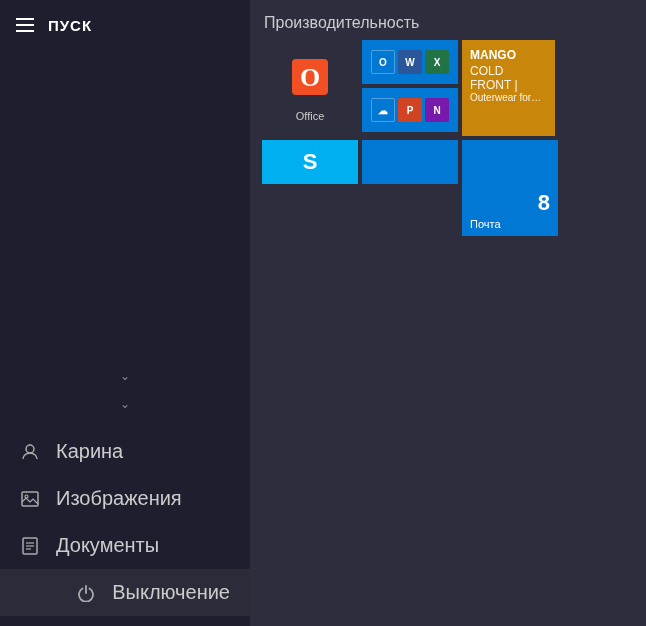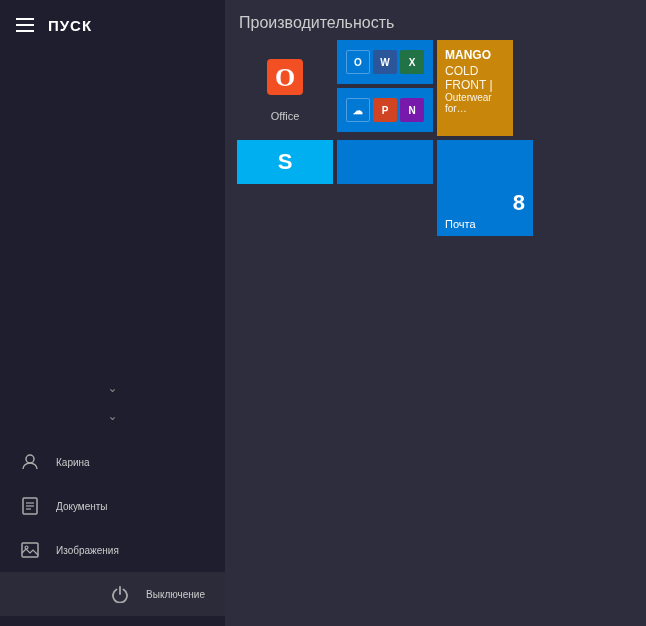--- a/index.html
+++ b/index.html
@@ -7,21 +7,21 @@
       width: 646px;
       height: 626px;
       background: #1a1a2e;
       font-family: 'Segoe UI', sans-serif;
       overflow: hidden;
       display: flex;
     }
 
     
     .sidebar {
-      width: 225px;
+      width: 250px;
       height: 626px;
       background: #1e1e2e;
       display: flex;
       flex-direction: column;
       flex-shrink: 0;
     }
 
     .start-header {
       display: flex;
       align-items: center;
@@ -59,21 +59,21 @@
       padding: 10px 0;
     }
 
     .sidebar-item {
       display: flex;
       align-items: center;
       padding: 12px 20px;
       color: #ccc;
       cursor: pointer;
       gap: 16px;
-      font-size: 10px;
+      font-size: 20px;
     }
 
     .sidebar-icon {
       width: 20px;
       height: 20px;
       display: flex;
       align-items: center;
       justify-content: center;
       color: #aaa;
       font-size: 16px;
@@ -163,41 +163,41 @@
         <svg width="18" height="18" viewBox="0 0 18 18" fill="none">
           <circle cx="9" cy="6" r="4" stroke="#aaa" stroke-width="1.5"></circle>
           <path d="M2 16c0-3.3 3.1-6 7-6s7 2.7 7 6" stroke="#aaa" stroke-width="1.5"></path>
         </svg>
       </div>
       <span>Карина</span>
     </div>
 
     <div class="sidebar-item">
       <div class="sidebar-icon">
+        <svg width="18" height="16" viewBox="0 0 18 16" fill="none">
+          <rect x="1" y="1" width="16" height="14" rx="1" stroke="#aaa" stroke-width="1.5"></rect>
+          <circle cx="5.5" cy="5.5" r="1.5" stroke="#aaa" stroke-width="1.2"></circle>
+          <path d="M1 11l4-4 4 4 3-3 5 5" stroke="#aaa" stroke-width="1.2"></path>
+        </svg>
+      </div>
+      <span>Изображения</span>
+    </div>
+
+    <div class="sidebar-item">
+      <div class="sidebar-icon">
         <svg width="16" height="18" viewBox="0 0 16 18" fill="none">
           <rect x="1" y="1" width="14" height="16" rx="1" stroke="#aaa" stroke-width="1.5"></rect>
           <line x1="4" y1="6" x2="12" y2="6" stroke="#aaa" stroke-width="1.2"></line>
           <line x1="4" y1="9" x2="12" y2="9" stroke="#aaa" stroke-width="1.2"></line>
           <line x1="4" y1="12" x2="9" y2="12" stroke="#aaa" stroke-width="1.2"></line>
         </svg>
       </div>
       <span>Документы</span>
     </div>
 
-    <div class="sidebar-item">
-      <div class="sidebar-icon">
-        <svg width="18" height="16" viewBox="0 0 18 16" fill="none">
-          <rect x="1" y="1" width="16" height="14" rx="1" stroke="#aaa" stroke-width="1.5"></rect>
-          <circle cx="5.5" cy="5.5" r="1.5" stroke="#aaa" stroke-width="1.2"></circle>
-          <path d="M1 11l4-4 4 4 3-3 5 5" stroke="#aaa" stroke-width="1.2"></path>
-        </svg>
-      </div>
-      <span>Изображения</span>
-    </div>
-
 
     <div class="sidebar-item" style="background: rgba(255,255,255,0.06); justify-content: flex-end;">
       <div class="sidebar-icon">
         <svg width="18" height="18" viewBox="0 0 18 18" fill="none">
           <path d="M9 2v7" stroke="#aaa" stroke-width="1.8" stroke-linecap="round"></path>
           <path d="M5.5 4.5A7 7 0 1 0 12.5 4.5" stroke="#aaa" stroke-width="1.8" fill="none" stroke-linecap="round"></path>
         </svg>
       </div>
       <span>Выключение</span>
     </div>
@@ -236,21 +236,21 @@
       <div style="background:#0078d4; width:96px; height:44px; display:flex; align-items:center; justify-content:center; gap:3px; cursor:pointer;">
 
         <div style="background:#0078d4; border:1px solid rgba(255,255,255,0.3); width:24px; height:24px; display:flex; align-items:center; justify-content:center; font-size:10px; font-weight:bold; color:white; border-radius:2px;">☁</div>
 
         <div style="background:#d04423; width:24px; height:24px; display:flex; align-items:center; justify-content:center; font-size:10px; font-weight:bold; color:white; border-radius:2px;">P</div>
 
         <div style="background:#7719aa; width:24px; height:24px; display:flex; align-items:center; justify-content:center; font-size:10px; font-weight:bold; color:white; border-radius:2px;">N</div>
       </div>
     </div>
 
-    <div style="width:76px; height:96px; background:#c8860a; cursor:pointer; position:relative; padding:8px;">
+    <div style="width:93px; height:96px; background:#c8860a; cursor:pointer; position:relative; padding:8px;">
       <div style="font-size:12px; font-weight:bold; color:white;">MANGO</div>
       <div style="font-size:12px; color:rgba(255,255,255,0.9); margin-top:2px;">COLD FRONT |</div>
       <div style="font-size:10px; color:rgba(255,255,255,0.9);">Outerwear for…</div>
     </div>
 
   </div>
 
   <div class="grid-row">
 
     <div style="width:96px; height:44px; background:#00aff0; display:flex; align-items:center; justify-content:center; cursor:pointer;">

